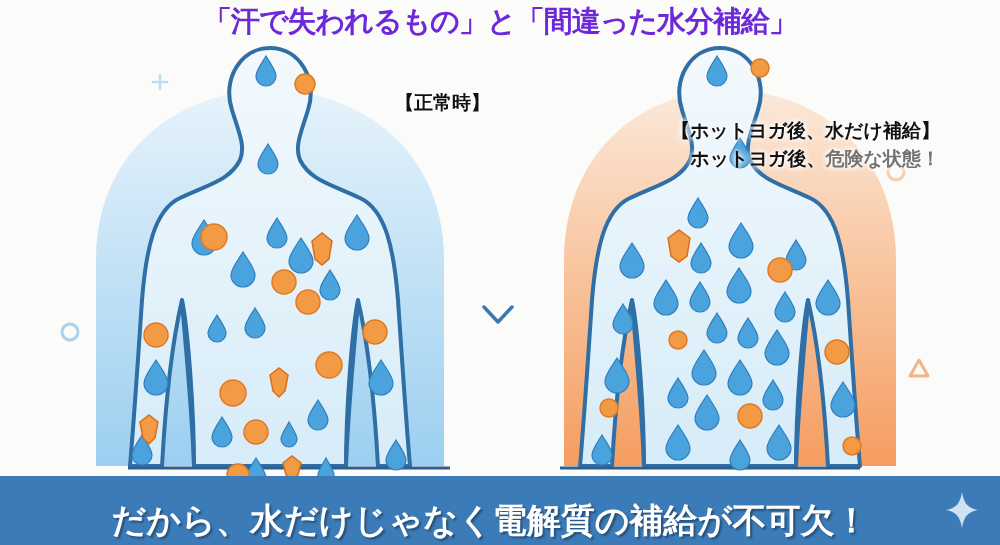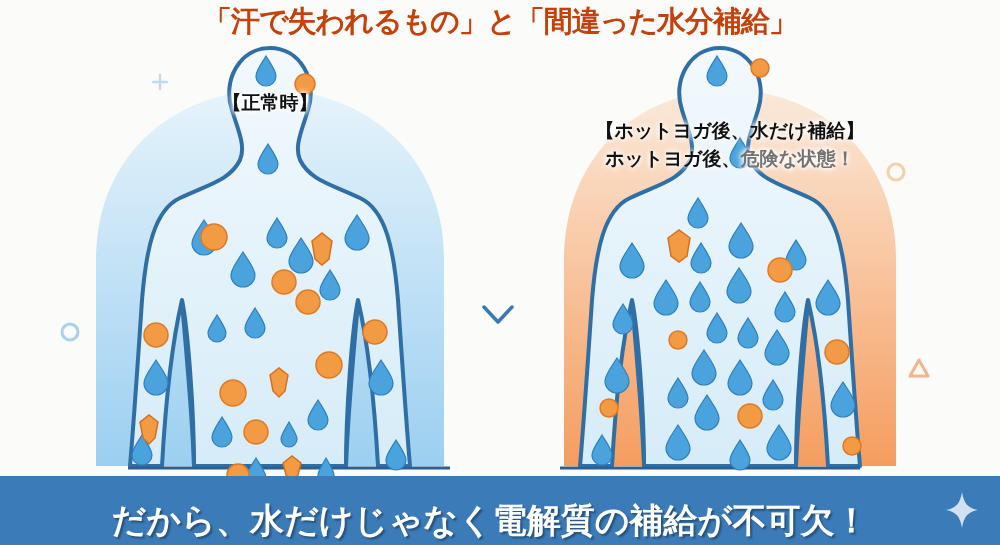--- a/index.html
+++ b/index.html
@@ -1,28 +1,28 @@
 <!DOCTYPE html>
 <html><head>
 <meta charset="utf-8">
 <style>
   * { margin: 0; padding: 0; box-sizing: border-box; }
   html, body { width: 1000px; height: 545px; overflow: hidden; background: #fbfbf9; }
   body { position: relative; font-family: "DejaVu Sans", "Liberation Sans", sans-serif; }
 
   .title {
     position: absolute; left: 0; top: 2px; width: 1000px; text-align: center;
-    font-size: 29px; font-weight: bold; color: #c2410c; letter-spacing: -1px; z-index: 5;
+    font-size: 29px; font-weight: bold; color: #6d28d9; letter-spacing: -1px; z-index: 5;
   }
 
   .panel { position: absolute; }
   .panel svg { position: absolute; left: 0; top: 0; }
 
   .caption {
-    position: absolute; text-align: center; font-weight: bold; color: #111;
+    position: absolute; text-align: right; font-weight: bold; color: #111;
     font-size: 19px; line-height: 28px; z-index: 4;
     text-shadow: 0 0 4px #fff, 0 0 6px #fff, 0 0 8px #fff;
   }
   .caption .danger { color: #737373; }
 
   .arrow { position: absolute; left: 478px; top: 205px; z-index: 3; }
 
   .deco { position: absolute; z-index: 2; }
 
   .footer {

